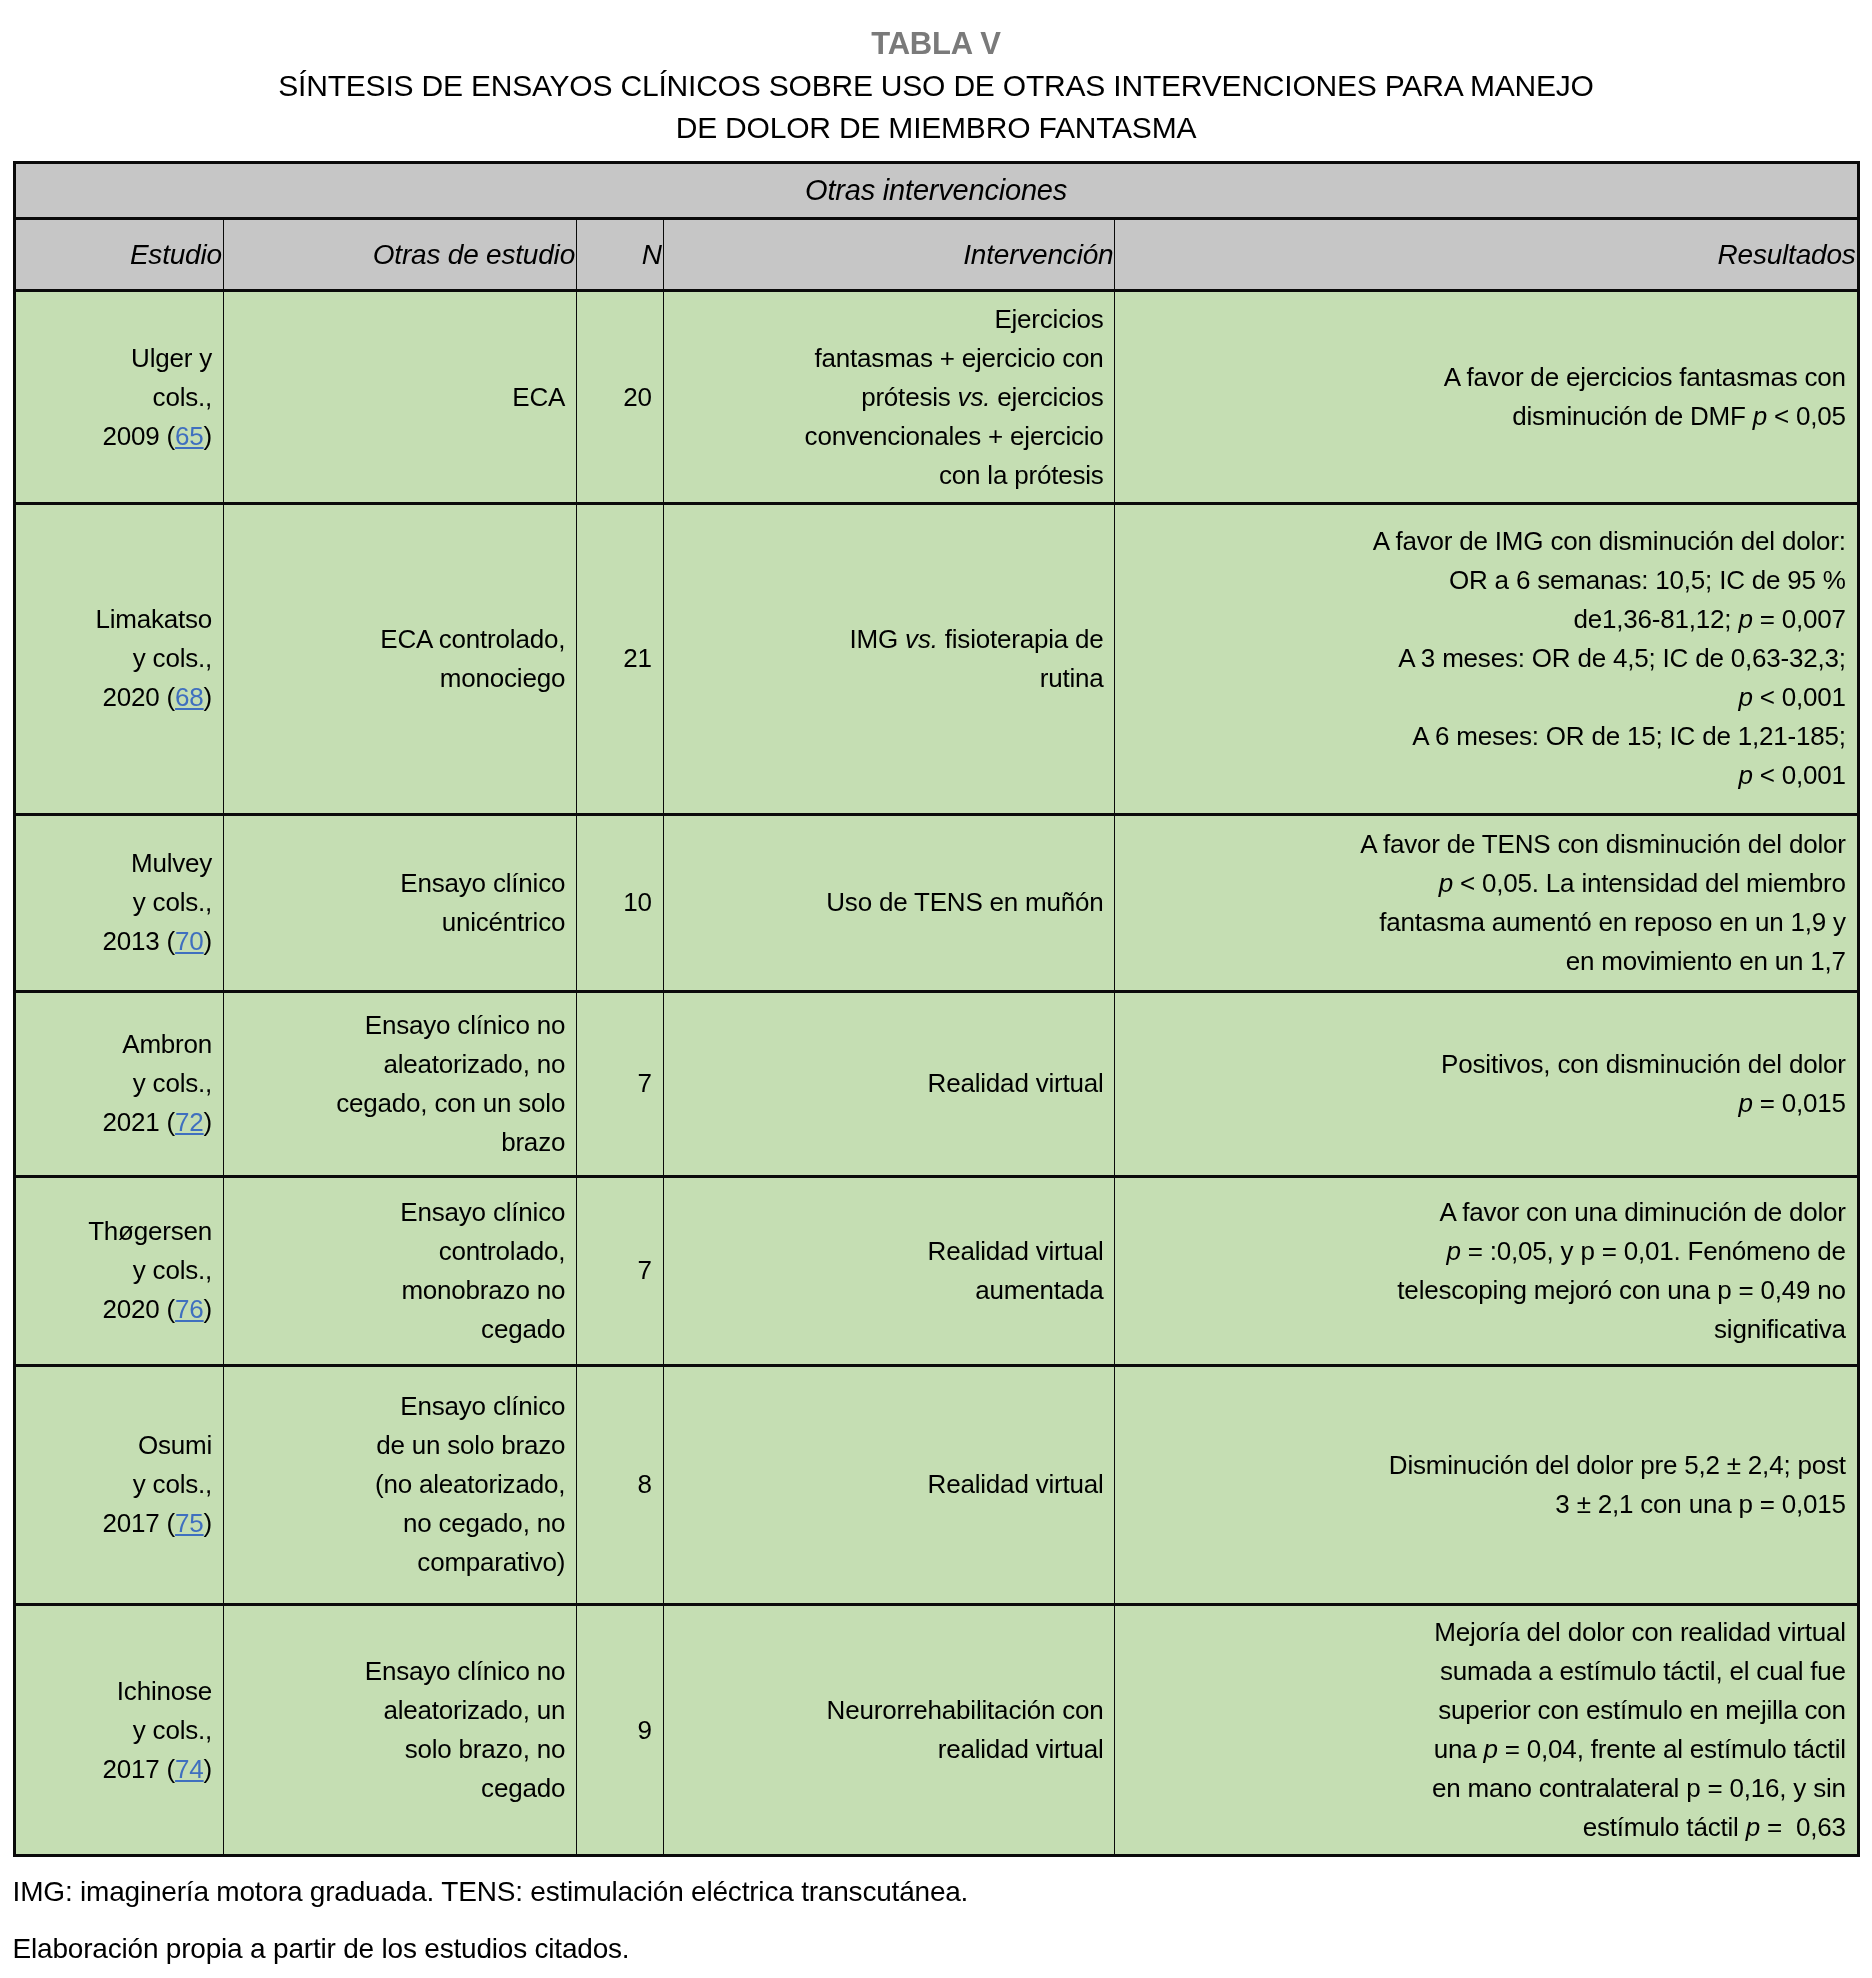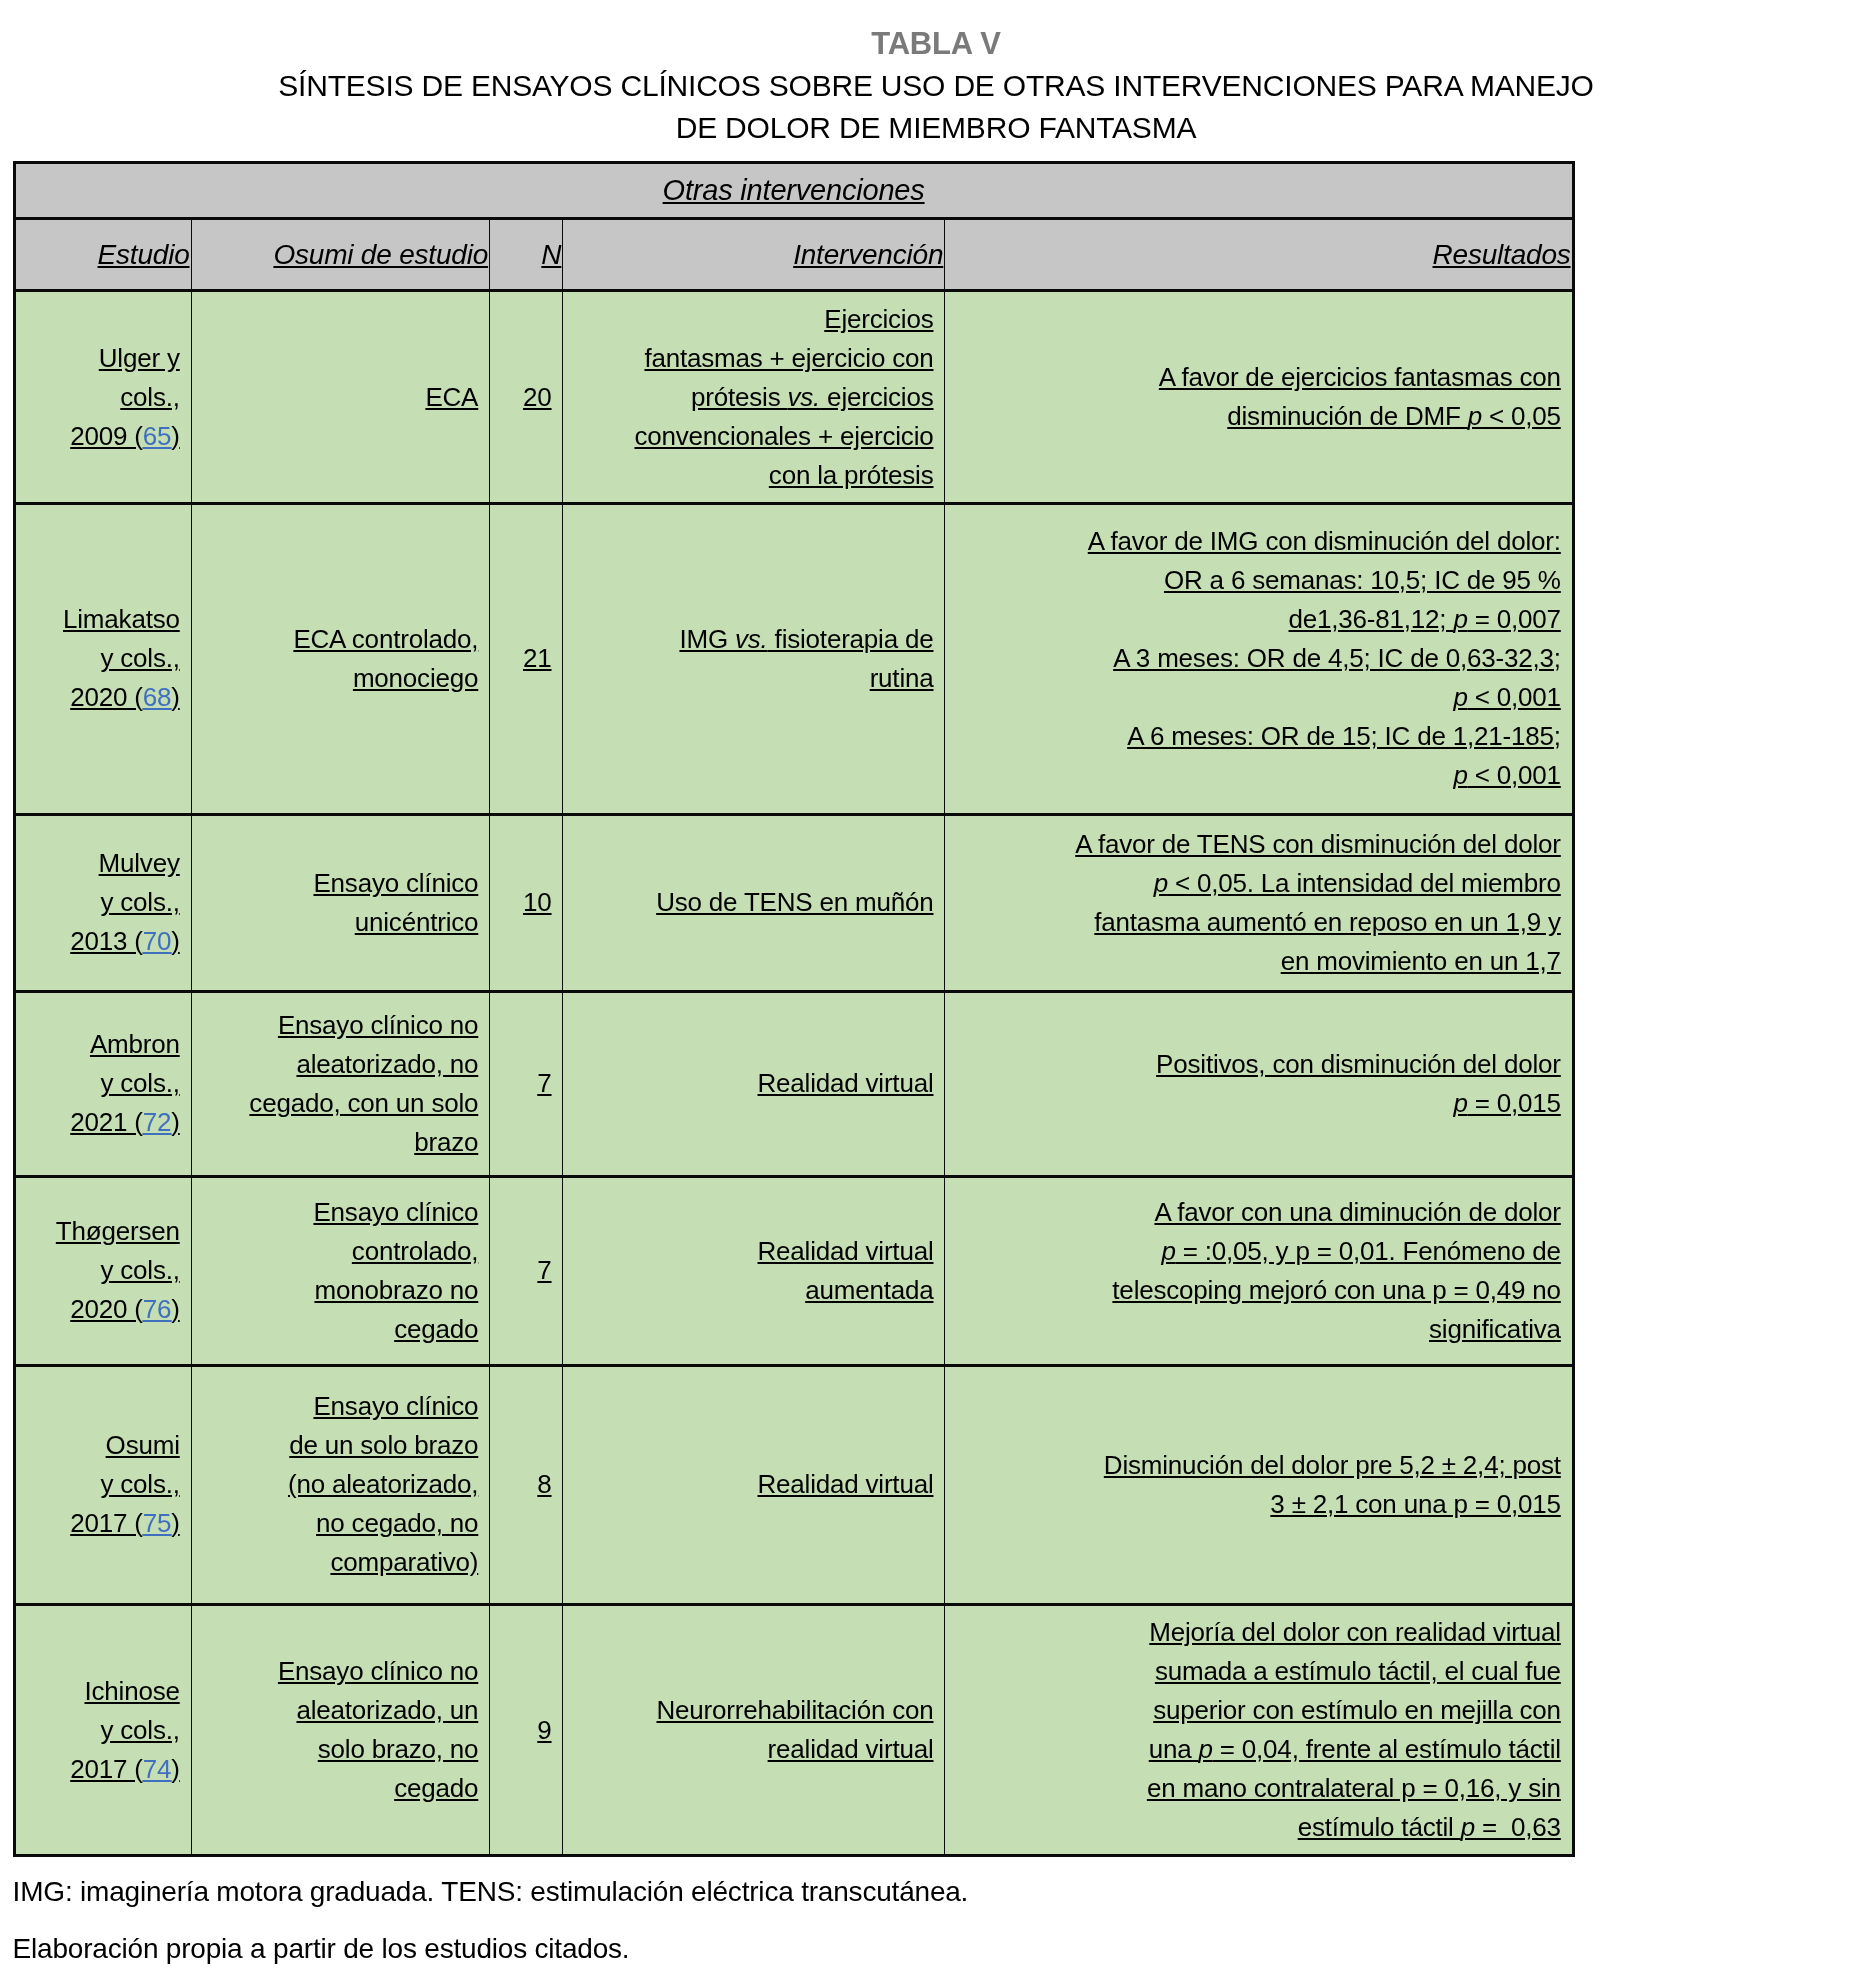--- a/index.html
+++ b/index.html
@@ -22,23 +22,22 @@
   .table-title{
     font-size:31px; font-weight:bold; color:var(--title_gray);
     line-height:1.35;
   }
   .table-subtitle{
     font-size:30px; color:#000; line-height:1.4;
   }
   table.main{
     border-collapse:collapse;
     margin:12.6px 12.6px 0 12.6px;
-    width:1562px;
+    width:1847px;
     table-layout:fixed;
-    text-decoration:underline;
   }
   table.main th, table.main td{
     border-style:solid;
     border-color:var(--border_black);
     border-width:3.6px 1.8px;
     vertical-align:middle;
   }
   table.main{ border:3.6px solid var(--border_black); }
   tr.group-header-row th{
     background:var(--header_gray);
@@ -96,21 +95,21 @@
     <col style="width:4.7%">
     <col style="width:24.5%">
     <col style="width:40.3%">
   </colgroup>
   <thead>
     <tr class="group-header-row">
       <th colspan="5">Otras intervenciones</th>
     </tr>
     <tr class="col-header-row">
       <th>Estudio</th>
-      <th>Osumi de estudio</th>
+      <th>Otras de estudio</th>
       <th>N</th>
       <th>Intervención</th>
       <th>Resultados</th>
     </tr>
   </thead>
   <tbody id="rows-body">
   <tr class="data-row">
     <td class="c-estudio"><span>Ulger y
 cols.,
 2009 (</span><a href="#" class="ref-link">65</a><span>)</span></td>

